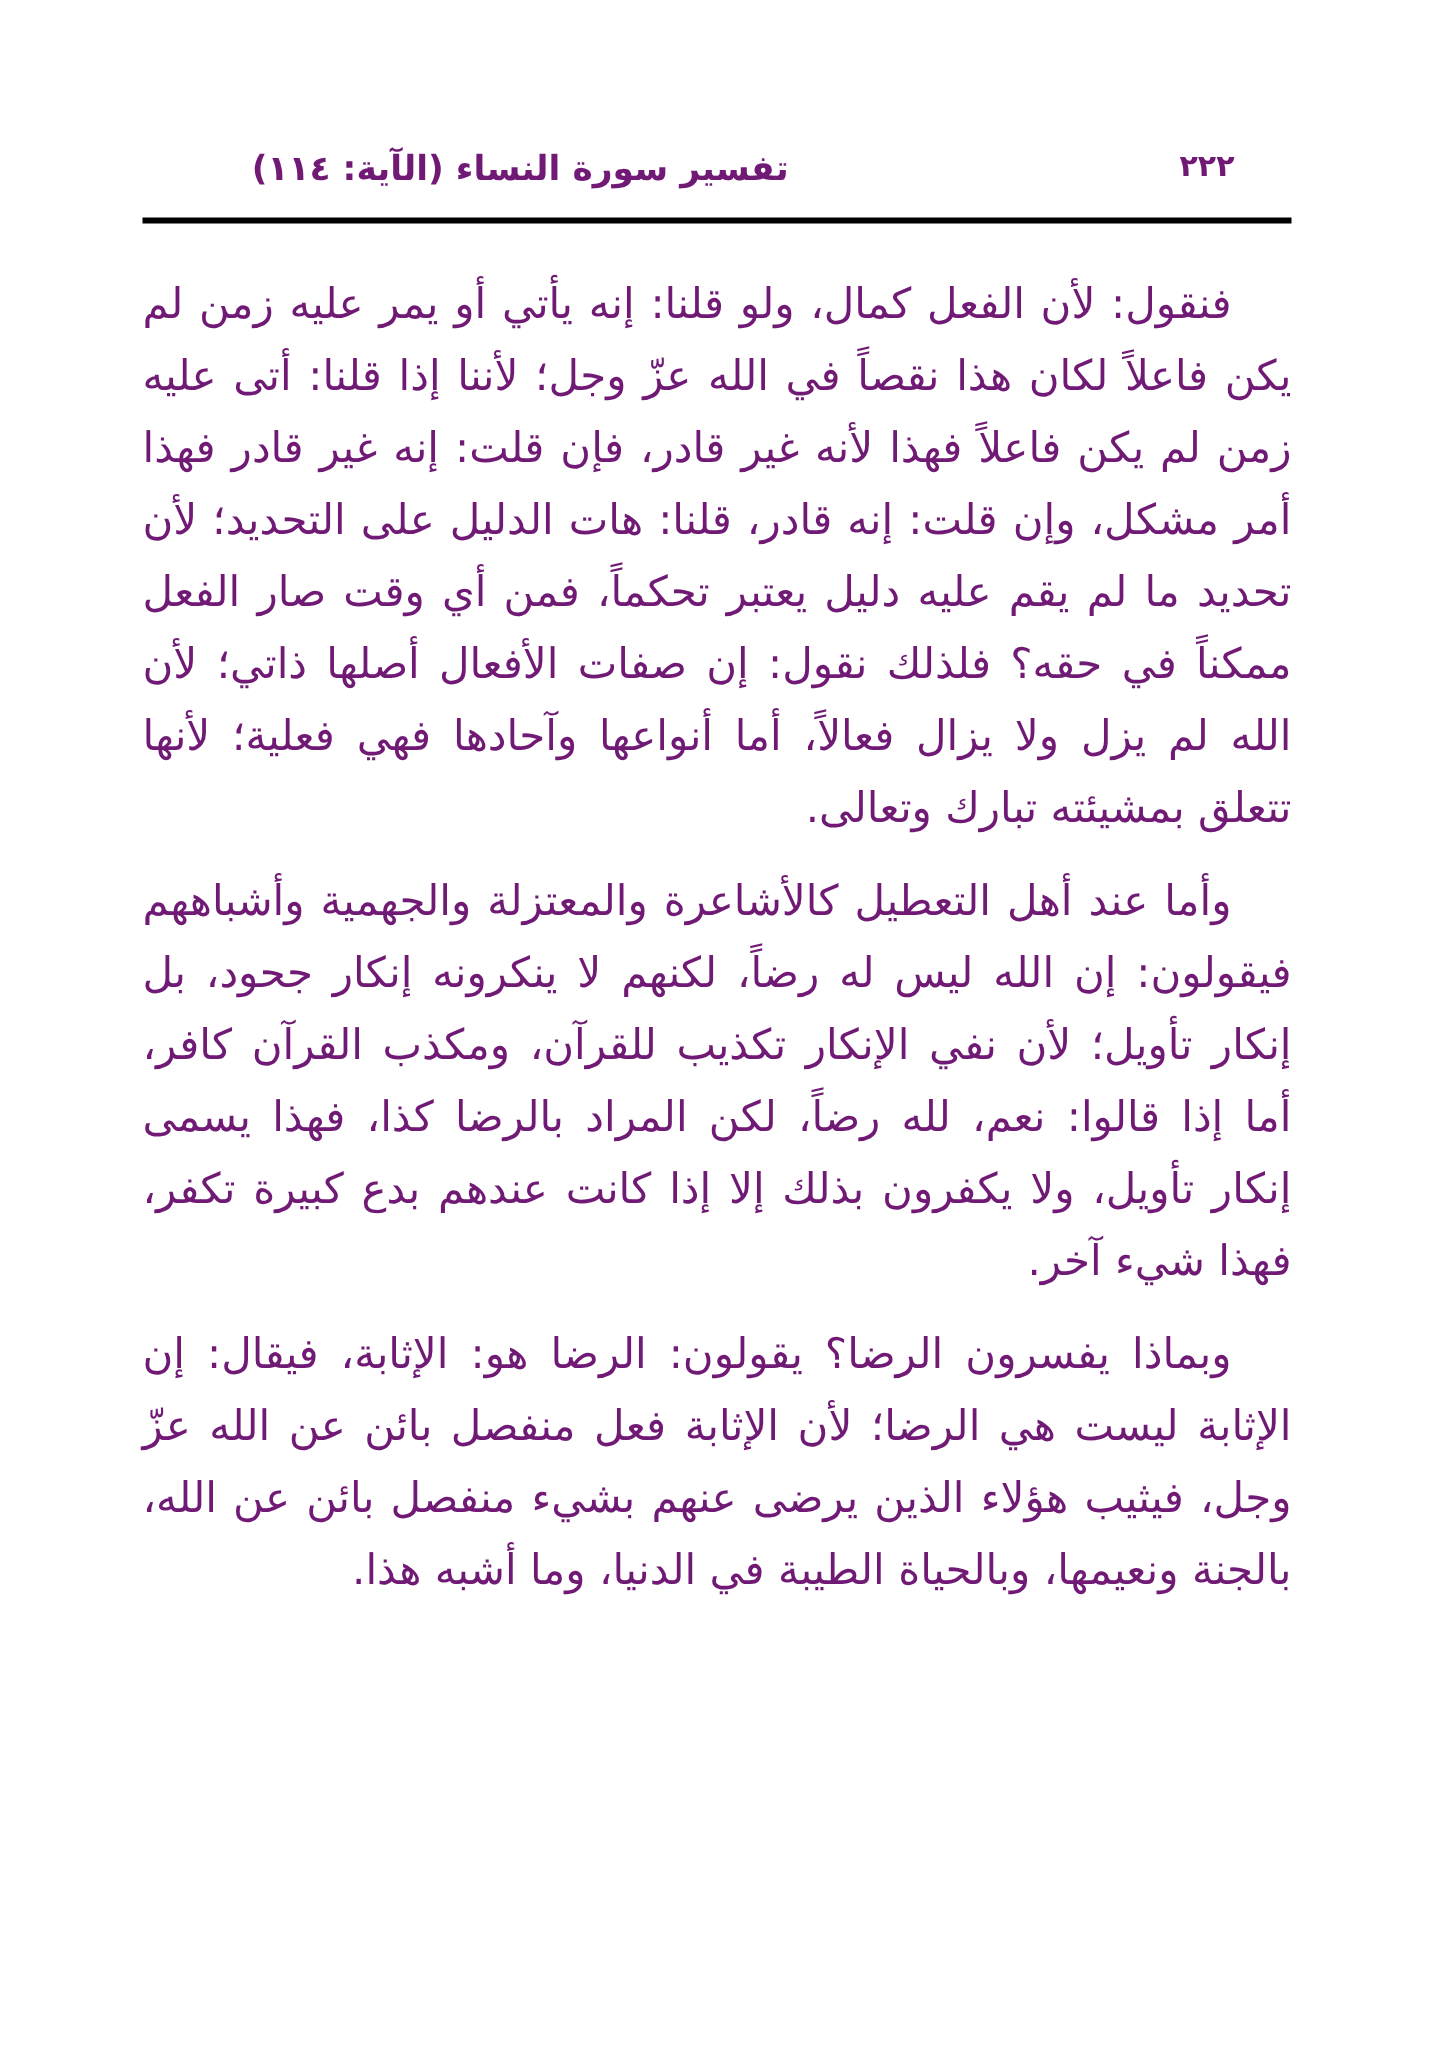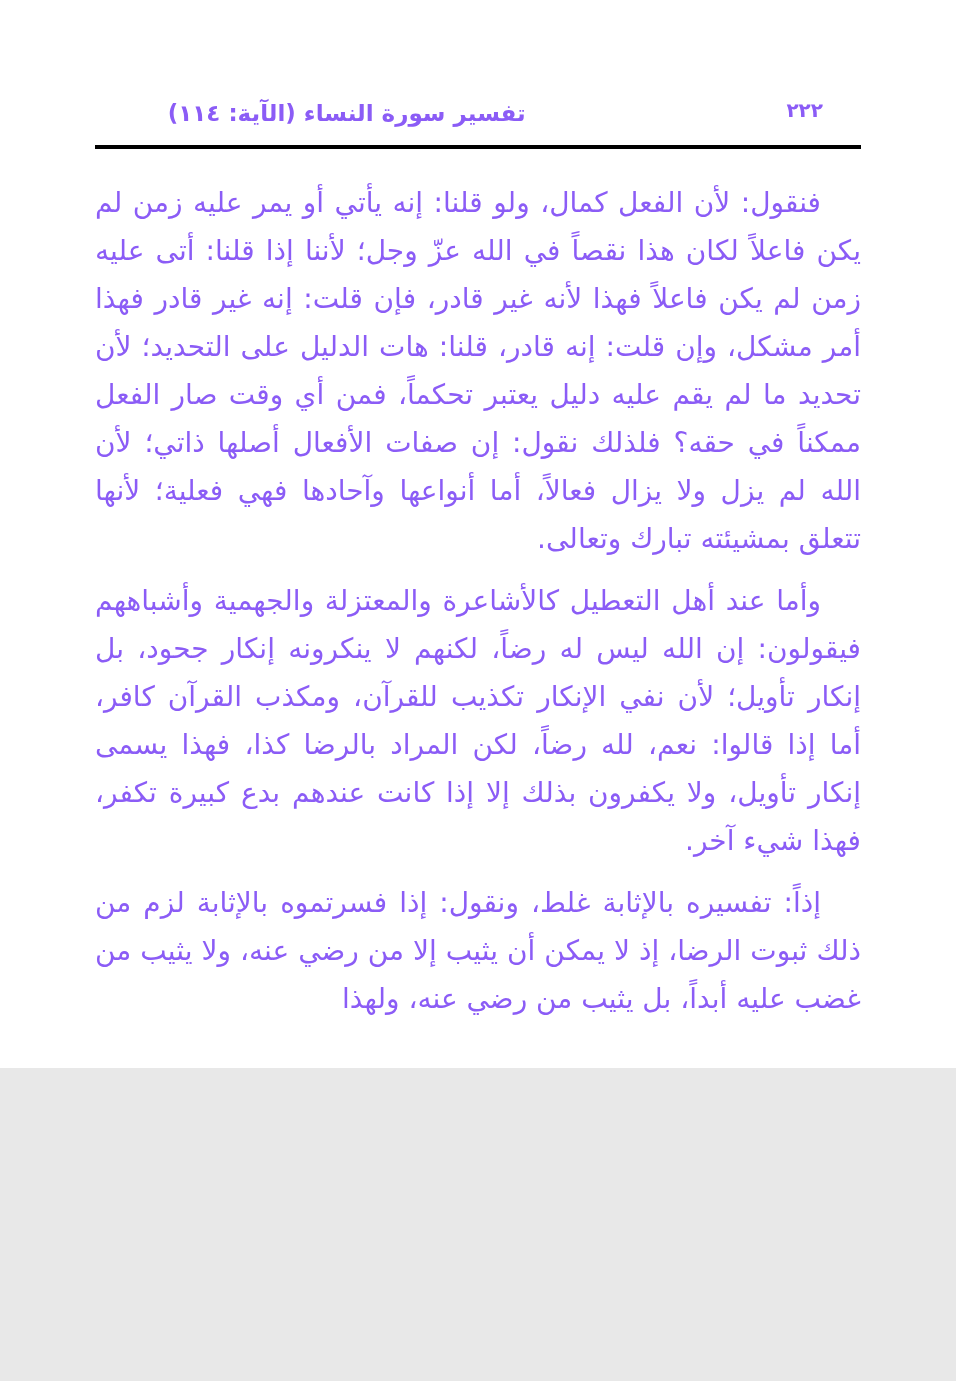--- a/index.html
+++ b/index.html
@@ -3,24 +3,24 @@
 <meta charset="utf-8">
 <style>
   html, body {
     margin: 0;
     padding: 0;
     background: #e8e8e8;
   }
   .page {
     position: relative;
     width: 956px;
-    height: 1068px;
+    height: 1381px;
     margin: 0 auto;
     background: #ffffff;
-    color: #8b5cf6;
+    color: #701a75;
     font-family: "DejaVu Sans", sans-serif;
     direction: rtl;
     overflow: hidden;
     box-sizing: border-box;
     padding: 98px 95px 0 95px;
   }
   .page-header {
     position: relative;
   }
   .header-row {
@@ -67,15 +67,15 @@
     <div class="header-row">
       <span class="header-title">تفسير سورة النساء (الآية: ١١٤)</span>
       <span class="page-number">٢٢٢</span>
     </div>
     <div class="header-rule"></div>
   </header>
 
   <main class="page-body">
     <p>فنقول: لأن الفعل كمال، ولو قلنا: إنه يأتي أو يمر عليه زمن لم يكن فاعلاً لكان هذا نقصاً في الله عزّ وجل؛ لأننا إذا قلنا: أتى عليه زمن لم يكن فاعلاً فهذا لأنه غير قادر، فإن قلت: إنه غير قادر فهذا أمر مشكل، وإن قلت: إنه قادر، قلنا: هات الدليل على التحديد؛ لأن تحديد ما لم يقم عليه دليل يعتبر تحكماً، فمن أي وقت صار الفعل ممكناً في حقه؟ فلذلك نقول: إن صفات الأفعال أصلها ذاتي؛ لأن الله لم يزل ولا يزال فعالاً، أما أنواعها وآحادها فهي فعلية؛ لأنها تتعلق بمشيئته تبارك وتعالى.</p>
     <p>وأما عند أهل التعطيل كالأشاعرة والمعتزلة والجهمية وأشباههم فيقولون: إن الله ليس له رضاً، لكنهم لا ينكرونه إنكار جحود، بل إنكار تأويل؛ لأن نفي الإنكار تكذيب للقرآن، ومكذب القرآن كافر، أما إذا قالوا: نعم، لله رضاً، لكن المراد بالرضا كذا، فهذا يسمى إنكار تأويل، ولا يكفرون بذلك إلا إذا كانت عندهم بدع كبيرة تكفر، فهذا شيء آخر.</p>
-    <p>إذاً: تفسيره بالإثابة غلط، ونقول: إذا فسرتموه بالإثابة لزم من ذلك ثبوت الرضا، إذ لا يمكن أن يثيب إلا من رضي عنه، ولا يثيب من غضب عليه أبداً، بل يثيب من رضي عنه، ولهذا</p>
+    <p>وبماذا يفسرون الرضا؟ يقولون: الرضا هو: الإثابة، فيقال: إن الإثابة ليست هي الرضا؛ لأن الإثابة فعل منفصل بائن عن الله عزّ وجل، فيثيب هؤلاء الذين يرضى عنهم بشيء منفصل بائن عن الله، بالجنة ونعيمها، وبالحياة الطيبة في الدنيا، وما أشبه هذا.</p>
   </main>
 </div>
 
 </body></html>

